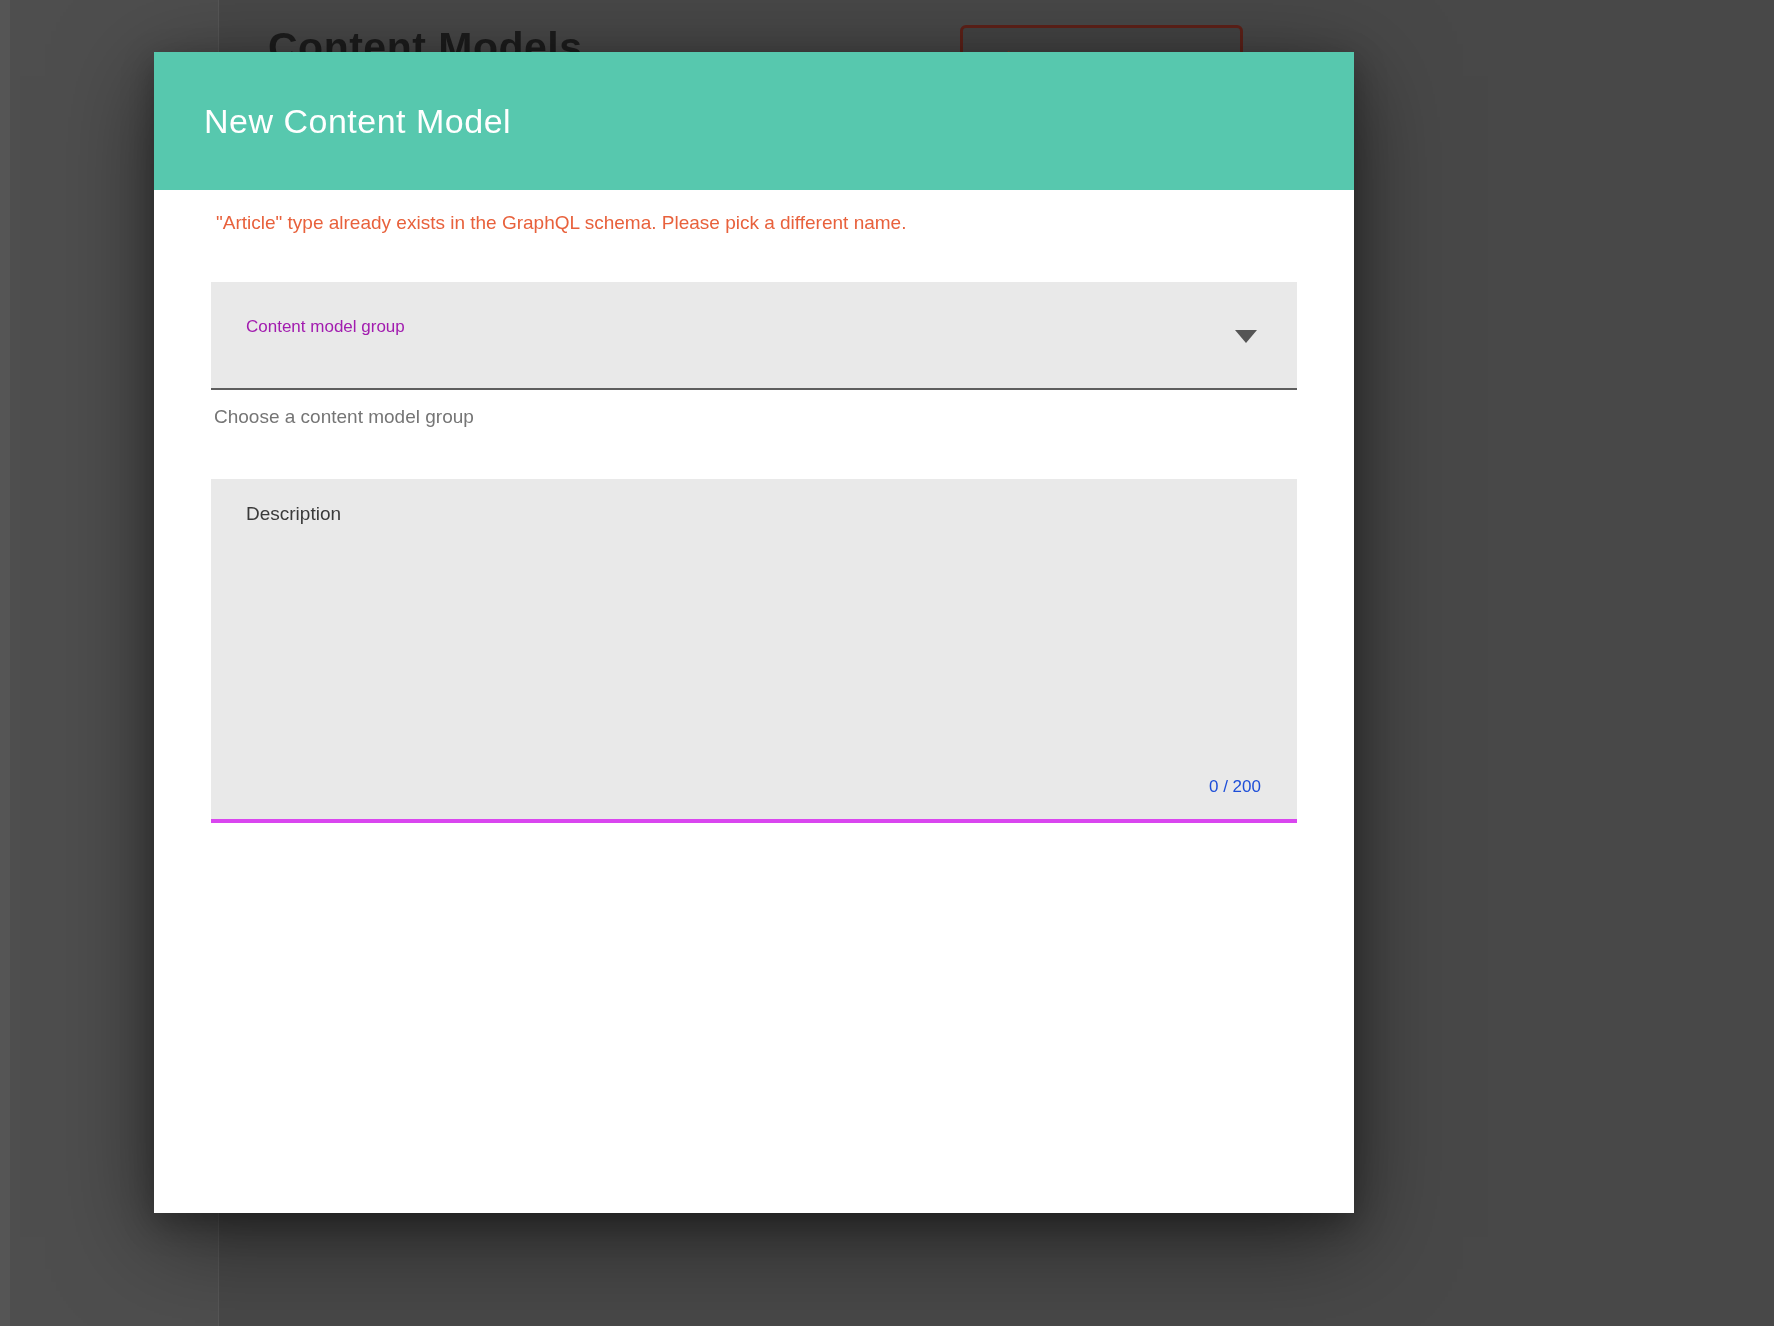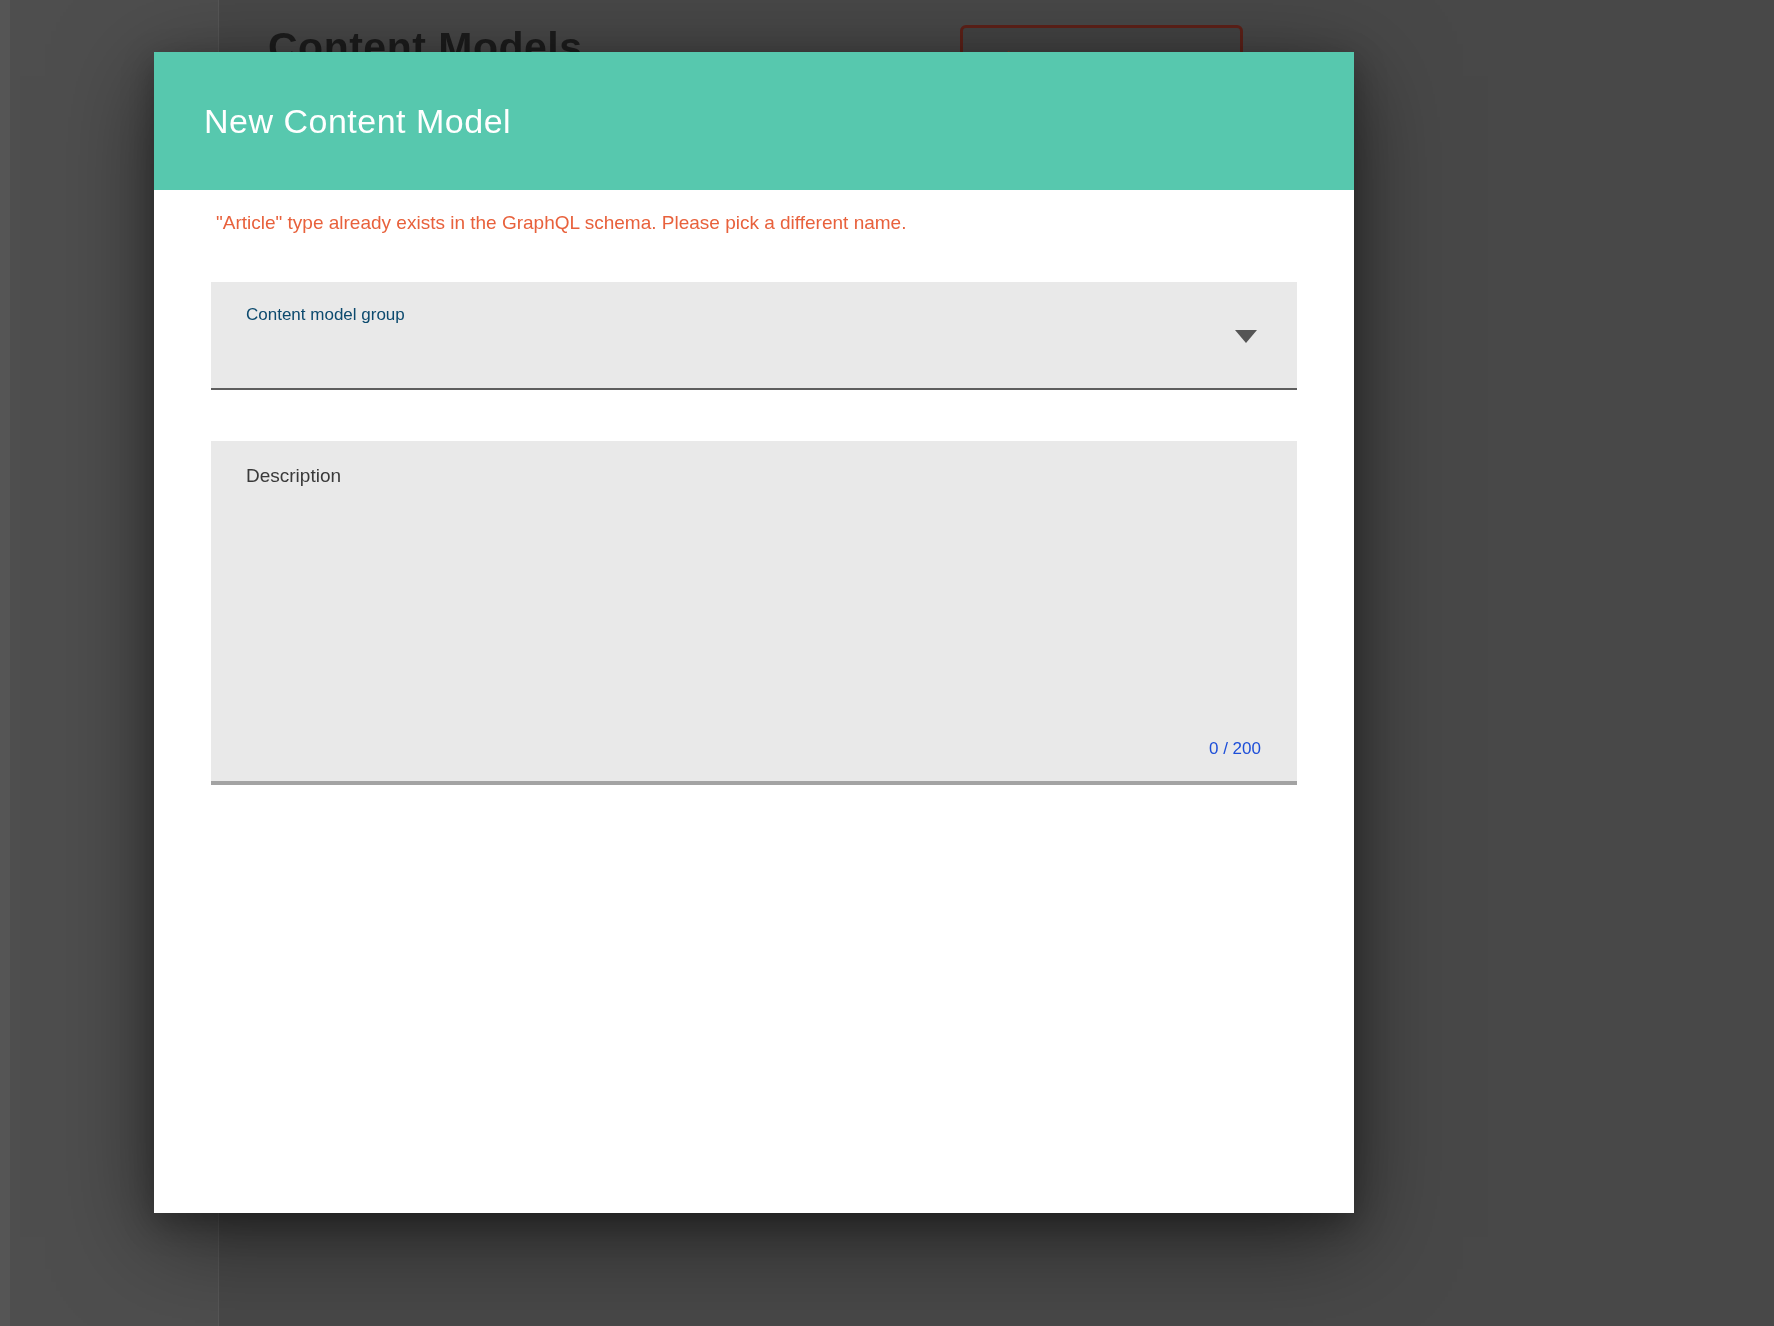--- a/index.html
+++ b/index.html
@@ -72,38 +72,38 @@
     margin: 9px 0 0 35px; padding: 0;
   }
   .field-name { margin-top: 58px; height: 111px; border-bottom: 2px solid #949494; }
 
   .error-text {
     margin: 22px 0 0 5px;
     font-size: 19px; color: #e8613c;
   }
 
   .field-group { margin-top: 40px; height: 108px; border-bottom: 2px solid #5e5e5e; cursor: pointer; }
-  .field-group .field-label { color: #0c4a6e; padding-top: 23px; margin-top: 48px; }
+  .field-group .field-label { color: #a21caf; padding-top: 35px; margin-top: 48px; }
   .field-group .group-value {
     font-size: 26px; color: #141414;
     margin: 10px 0 0 35px;
   }
   .chevron-down {
     position: absolute; right: 40px; top: 48px;
     width: 0; height: 0;
     border-left: 11px solid transparent;
     border-right: 11px solid transparent;
     border-top: 13px solid #555555;
   }
   .helper-text {
     margin: 16px 0 0 3px;
     font-size: 19px; color: #757575;
   }
 
-  .field-description { margin-top: 51px; height: 344px; border-bottom: 4px solid #a3a3a3; }
+  .field-description { margin-top: 51px; height: 344px; border-bottom: 4px solid #d946ef; }
   .field-description .field-label { font-size: 19px; color: #3a3a3a; padding-top: 24px; }
   .description-textarea {
     display: block; width: 95%; height: 220px;
     background: transparent; border: none; outline: none; resize: none;
     font-family: "Liberation Sans", sans-serif;
     font-size: 22px; color: #141414;
     margin: 8px 0 0 35px;
   }
   .char-counter {
     position: absolute; right: 36px; bottom: 22px;
@@ -146,20 +146,21 @@
     </div>
 
     <div class="modal-body">
 
       <div class="error-text">"Article" type already exists in the GraphQL schema. Please pick a different name.</div>
 
       <div class="field field-group">
         <label class="field-label">Content model group</label>
         <div class="chevron-down"></div>
       </div>
+      <div class="helper-text">Choose a content model group</div>
 
       <div class="field field-description">
         <label class="field-label">Description</label>
         <textarea class="description-textarea" style=""></textarea>
         <div class="char-counter">0 / 200</div>
       </div>
 
     </div>
 
 

